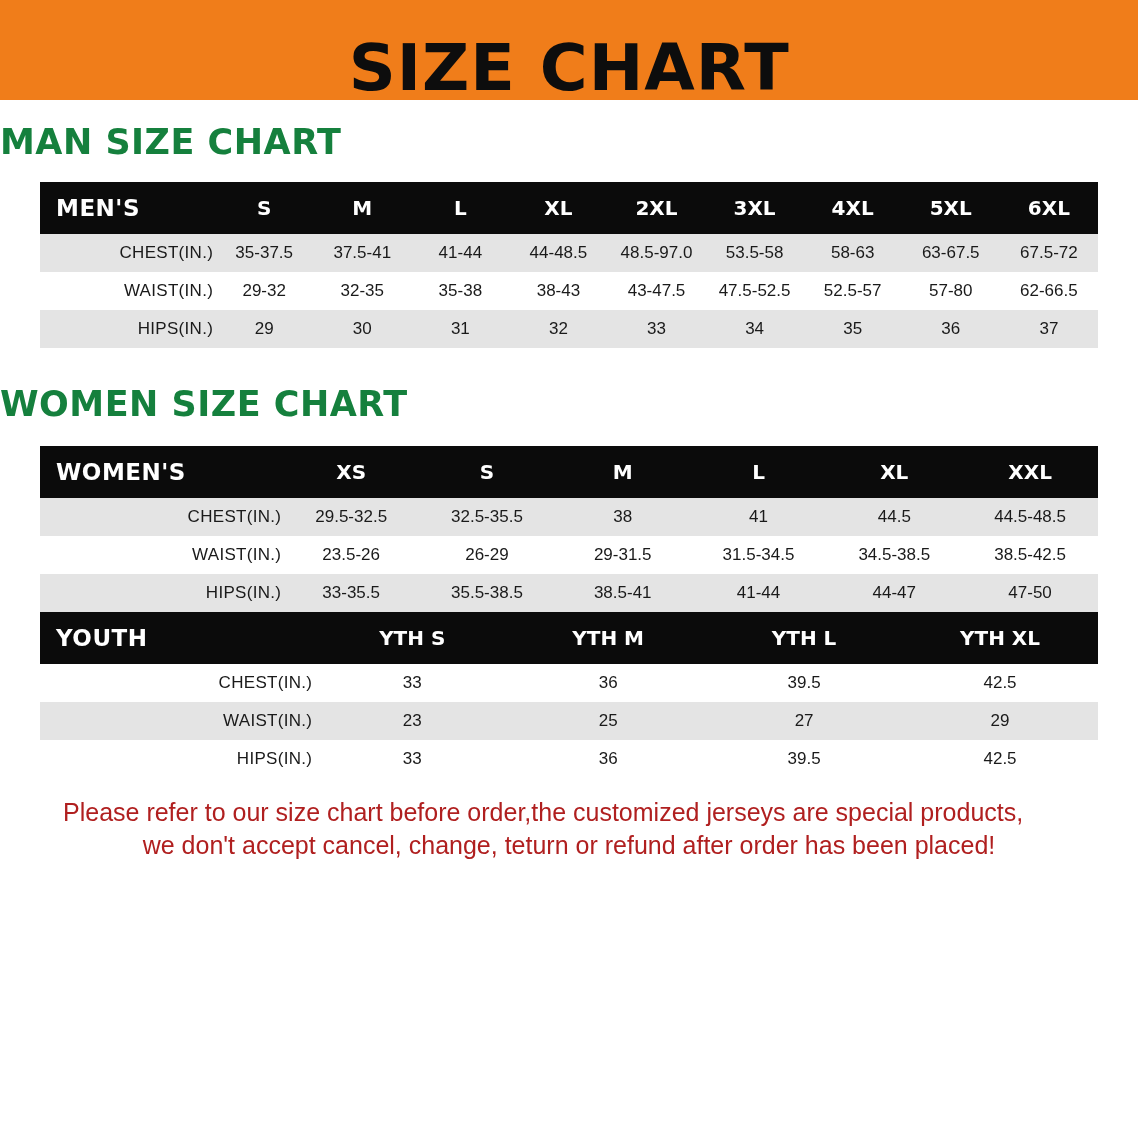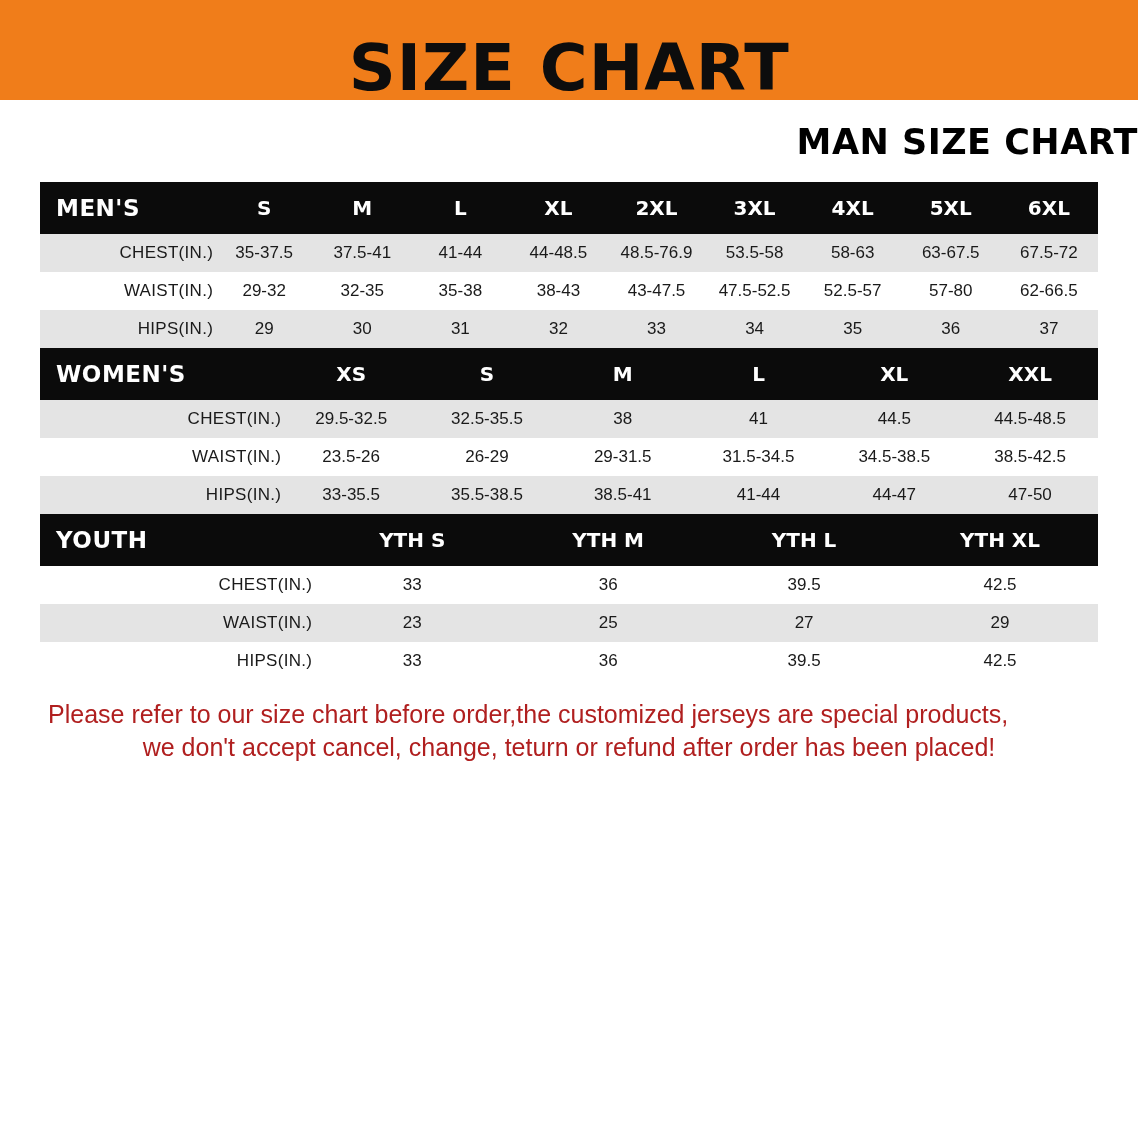--- a/index.html
+++ b/index.html
@@ -33,25 +33,25 @@
     font-family: "DejaVu Sans", sans-serif;
     font-weight: bold;
     font-size: 64px;
     letter-spacing: 1px;
     color: #0d0d0d;
     line-height: 1;
     transform: scaleX(1.02);
   }
   
   .section-title {
-    text-align: right;
+    text-align: left;
     font-family: "DejaVu Sans", sans-serif;
     font-weight: bold;
     font-size: 35px;
-    color: #000000;
+    color: #15803d;
     letter-spacing: 0.5px;
   }
   .section-title.man   { margin-top: 22px; margin-bottom: 20px; }
   .section-title.women { margin-top: 36px; margin-bottom: 22px; }
   .section-title.youth { margin-top: 48px; margin-bottom: 24px; }
 
   
   .table-wrap {
     padding: 0 40px;
   }
@@ -103,21 +103,21 @@
   
   .youth col.c0 { width: 245px; }
   .youth col.cx { width: 175px; }
   .youth thead th { font-size: 21px; }
   .youth tbody td { font-size: 18px; }
   .youth thead th.rowhead { font-size: 24px; }
 
   
   .note {
     margin-top: 18px;
-    padding: 0 48px;
+    padding: 0 63px;
     color: #b01f1f;
     font-family: "Liberation Sans", sans-serif;
     font-size: 25px;
     line-height: 1.32;
     text-align: left;
   }
   .note .line { display: block; }
   .note .line2 { text-align: center; }
 </style>
 </head>
@@ -158,21 +158,21 @@
           <th>6XL</th>
         </tr>
       </thead>
       <tbody>
         <tr class="shade">
           <td class="rowhead">CHEST(IN.)</td>
           <td>35-37.5</td>
           <td>37.5-41</td>
           <td>41-44</td>
           <td>44-48.5</td>
-          <td>48.5-76.9</td>
+          <td>48.5-97.0</td>
           <td>53.5-58</td>
           <td>58-63</td>
           <td>63-67.5</td>
           <td>67.5-72</td>
         </tr>
         <tr class="plain">
           <td class="rowhead">WAIST(IN.)</td>
           <td>29-32</td>
           <td>32-35</td>
           <td>35-38</td>
@@ -192,20 +192,21 @@
           <td>33</td>
           <td>34</td>
           <td>35</td>
           <td>36</td>
           <td>37</td>
         </tr>
       </tbody>
     </table>
   </div>
 
+  <div class="section-title women">WOMEN SIZE CHART</div>
   <div class="table-wrap">
     <table class="size-table women">
       <colgroup>
         <col class="c0">
           <col class="cx">
           <col class="cx">
           <col class="cx">
           <col class="cx">
           <col class="cx">
           <col class="cx">

